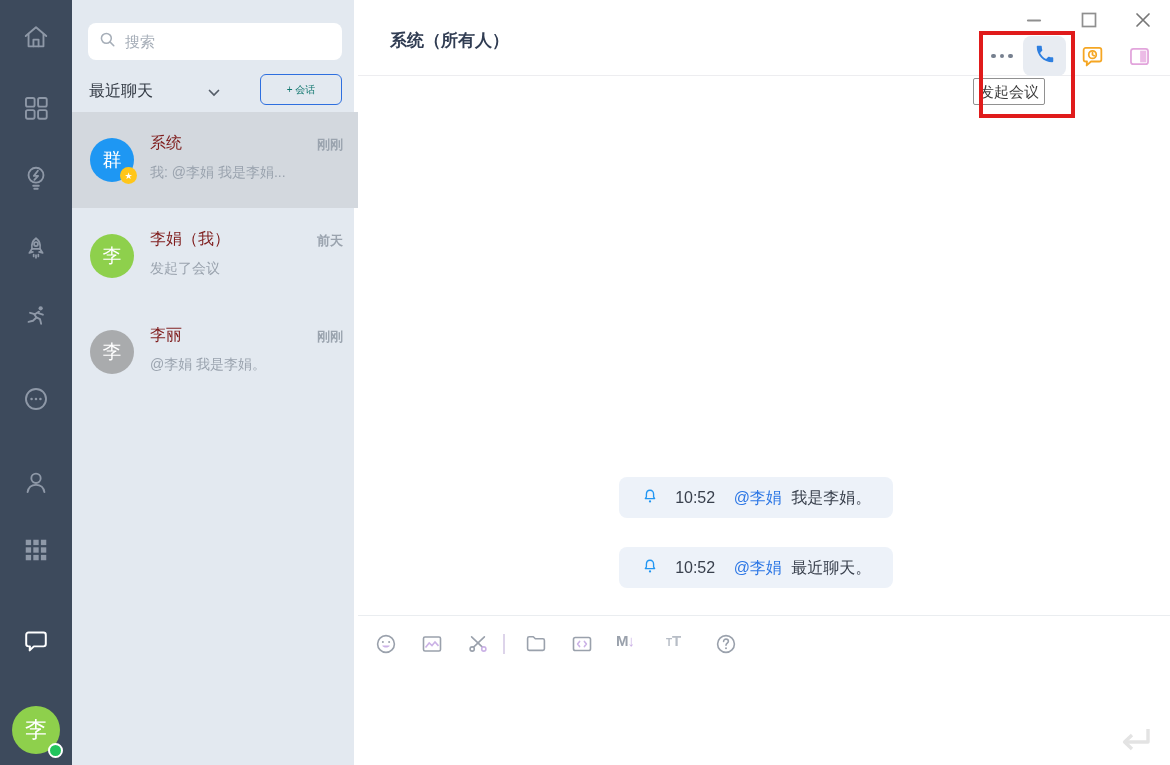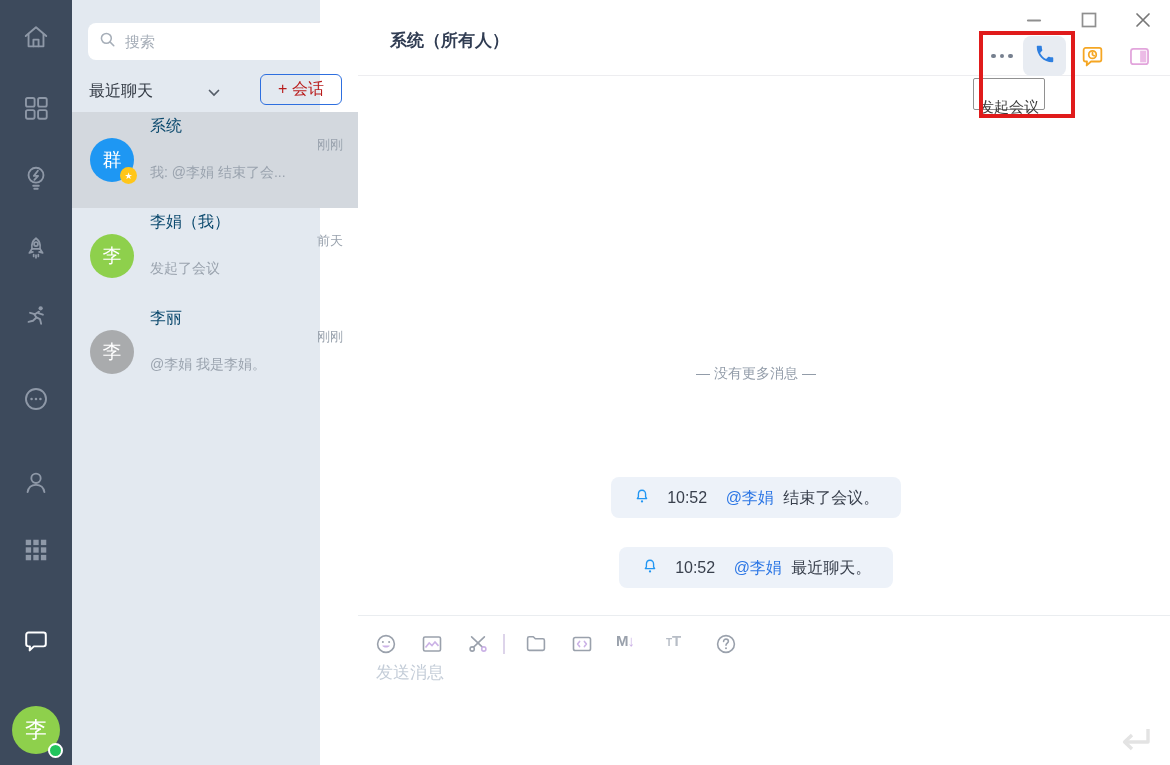--- a/index.html
+++ b/index.html
@@ -11,42 +11,42 @@
   .rail { position:absolute; left:0; top:0; width:72px; height:765px; background:#3d4a5c; }
   .rail-btn { position:absolute; left:22px; width:28px; height:28px; color:#8e98a7; cursor:pointer; }
   .rail-btn svg { width:28px; height:28px; display:block; }
   .rail-btn.active { color:#ffffff; }
   .rail-avatar { position:absolute; left:12px; top:706px; width:48px; height:48px; border-radius:50%;
     background:#8ed04c; color:#fff; font-size:22px; display:flex; align-items:center; justify-content:center; cursor:pointer; }
   .rail-avatar .dot { position:absolute; right:-3px; bottom:-4px; width:15px; height:15px; border-radius:50%;
     background:#21c45d; border:2px solid #fff; }
 
   
-  .list-col { position:absolute; left:72px; top:0; width:248px; height:765px; background:#e3e9f0; }
+  .list-col { position:absolute; left:72px; top:0; width:282px; height:765px; background:#e3e9f0; }
   .search-box { position:absolute; left:16px; top:23px; width:254px; height:37px; background:#fff;
     border-radius:8px; display:flex; align-items:center; padding:0 10px; }
   .search-box svg { width:19px; height:19px; flex:0 0 auto; }
   .search-box input { border:none; outline:none; background:transparent; font-size:15px; color:#333;
     margin-left:8px; width:100%; font-family:inherit; }
   .search-box input::placeholder { color:#a6aeb8; }
   .filter { position:absolute; left:17px; top:81px; font-size:16px; color:#333a44; cursor:pointer; display:flex; align-items:center;gap:48px; }
   .filter svg { margin-left:7px; margin-top:3px; }
   .new-chat { position:absolute; left:188px; top:74px; width:82px; height:31px; border:1.5px solid #2e6fdf;
-    border-radius:6px; background:transparent; color:#b91c1c; font-size:16px; display:flex; align-items:center;
+    border-radius:6px; background:transparent; color:#0f766e; font-size:10px; display:flex; align-items:center;
     justify-content:center; cursor:pointer; font-family:inherit; }
   .chat-items { position:absolute; left:0; top:112px; width:286px; }
   .chat-item { position:relative; height:96px; cursor:pointer; }
   .chat-item.sel { background:#d3d8de; }
   .c-avatar { position:absolute; left:18px; top:26px; width:44px; height:44px; border-radius:50%;
     color:#fff; font-size:19px; display:flex; align-items:center; justify-content:center; }
   .av-blue { background:#1e97f3; } .av-green { background:#8ed04c; } .av-gray { background:#a9abad; }
   .c-badge { position:absolute; right:-3px; bottom:-2px; width:17px; height:17px; border-radius:50%;
     background:#ffc61a; color:#fff; font-size:9px; display:flex; align-items:center; justify-content:center; }
-  .c-name { position:absolute; left:78px; top:4px; font-size:16px; color:#0c4a6e; }
-  .c-time { position:absolute; right:15px; top:24px; font-size:13px; color:#9aa3ae; }
+  .c-name { position:absolute; left:78px; top:21px; font-size:16px; color:#7f1d1d; }
+  .c-time { position:absolute; right:15px; top:24px; font-size:13px; color:#9aa3ae;font-weight:bold; }
   .c-preview { position:absolute; left:78px; top:52px; font-size:14px; color:#9aa3ae; white-space:nowrap;
     max-width:192px; overflow:hidden; }
 
   
   .main-title { position:absolute; left:378px; top:29px; font-size:17px; font-weight:bold; color:#303c52;margin-left:12px; }
   .hdr-line { position:absolute; left:358px; right:0; top:75px; height:1px; background:#ededf0; }
 
   .win-btn { position:absolute; width:22px; height:22px; cursor:pointer; color:#8f8f8f; }
   .win-btn svg { width:22px; height:22px; display:block; }
   .win-min { left:1023px; top:9px; } .win-max { left:1078px; top:9px; } .win-close { left:1132px; top:9px; color:#777; }
@@ -54,21 +54,21 @@
   .more-dots { position:absolute; left:987px; top:50px; width:30px; height:12px; display:flex; gap:4px;
     align-items:center; justify-content:center; cursor:pointer; }
   .more-dots i { width:4.5px; height:4.5px; border-radius:50%; background:#76808f; }
   .call-btn { position:absolute; left:1023px; top:36px; width:43px; height:40px; background:#e8ecf2;
     border-radius:8px; display:flex; align-items:center; justify-content:center; cursor:pointer; }
   .call-btn svg { width:22px; height:22px; }
   .hdr-icon { position:absolute; top:44px; width:25px; height:25px; cursor:pointer; }
   .hdr-icon svg { width:25px; height:25px; display:block; }
   .history-ic { left:1080px; } .panel-ic { left:1127px; }
 
-  .tooltip { position:absolute; left:973px; top:78px; height:27px; line-height:25px; padding:15px 5px;
+  .tooltip { position:absolute; left:973px; top:78px; height:27px; line-height:25px; padding:0 5px;
     background:#fff; border:1px solid #919191; border-radius:2px; font-size:15px; color:#3c3c3c; z-index:8; white-space:nowrap; }
   .annotation { position:absolute; left:979px; top:31px; width:96px; height:87px; border:4px solid #e01b1b;
     z-index:9; pointer-events:none; }
 
   .msg-layer { position:absolute; left:358px; width:796px; text-align:center; }
   .no-more { top:365px; font-size:14px; color:#929ca9; }
   .msg-date { top:422px; font-size:17px; color:#929ca9; }
   .bubble-row { } 
   .b1 { top:477px; } .b2 { top:547px; }
   .bubble { display:inline-block; background:#edf2f9; border-radius:8px; height:41px; line-height:41px;
@@ -192,21 +192,21 @@
     <button class="new-chat">+ 会话</button>
 
     <div class="chat-items">
       <div class="chat-item sel">
         <div class="c-avatar av-blue">
           <span>群</span>
           <span class="c-badge">★</span>
         </div>
         <div class="c-name">系统</div>
         <div class="c-time">刚刚</div>
-        <div class="c-preview">我: @李娟 结束了会...</div>
+        <div class="c-preview">我: @李娟 我是李娟...</div>
       </div>
       <div class="chat-item">
         <div class="c-avatar av-green">
           <span>李</span>
         </div>
         <div class="c-name">李娟（我）</div>
         <div class="c-time">前天</div>
         <div class="c-preview">发起了会议</div>
       </div>
       <div class="chat-item">
@@ -259,31 +259,30 @@
   <div class="hdr-icon panel-ic">
     <svg viewBox="0 0 24 24" fill="none" stroke="#e2a5dc" stroke-width="1.7">
         <rect x="3.8" y="4.6" width="16.4" height="14.8" rx="2.4"></rect>
         <rect x="12.6" y="6.4" width="5.9" height="11.2" fill="#ecbbe6" stroke="none"></rect>
       </svg>
   </div>
 
   <div class="tooltip">发起会议</div>
   <div class="annotation"></div>
 
-  <div class="msg-layer no-more">— 没有更多消息 —</div>
 
   <div class="msg-layer bubble-row b1">
     <div class="bubble">
       <span class="bell"><svg width="18" height="19" viewBox="0 0 24 24" fill="none" stroke="#2196f3" stroke-width="1.8" stroke-linejoin="round">
             <path d="M12 3.6 C8.9 3.6 7.2 6 7.2 9 V12.6 L5.8 14.8 H18.2 L16.8 12.6 V9 C16.8 6 15.1 3.6 12 3.6 Z"></path>
             <circle cx="12" cy="18.6" r="1.5" fill="#2196f3" stroke="none"></circle>
           </svg></span>
       <span class="t">10:52</span>
       <span class="m">@李娟</span>
-      <span class="x">结束了会议。</span>
+      <span class="x">我是李娟。</span>
     </div>
   </div>
   <div class="msg-layer bubble-row b2">
     <div class="bubble">
       <span class="bell"><svg width="18" height="19" viewBox="0 0 24 24" fill="none" stroke="#2196f3" stroke-width="1.8" stroke-linejoin="round">
             <path d="M12 3.6 C8.9 3.6 7.2 6 7.2 9 V12.6 L5.8 14.8 H18.2 L16.8 12.6 V9 C16.8 6 15.1 3.6 12 3.6 Z"></path>
             <circle cx="12" cy="18.6" r="1.5" fill="#2196f3" stroke="none"></circle>
           </svg></span>
       <span class="t">10:52</span>
       <span class="m">@李娟</span>
@@ -329,23 +328,20 @@
     <div class="tb-btn tb-md">M<span class="dn">↓</span></div>
     <div class="tb-btn tb-tt"><span class="sm">T</span>T</div>
     <div class="tb-btn">
         <svg viewBox="0 0 24 24" fill="none" stroke="#9aa1ac" stroke-width="1.6">
           <circle cx="12" cy="12" r="8.4"></circle>
           <path d="M9.6 9.5 C9.6 8 10.6 7.1 12 7.1 C13.4 7.1 14.4 8 14.4 9.3 C14.4 11 12 11.2 12 13.2" stroke-linecap="round"></path>
           <circle cx="12" cy="16.2" r="1" fill="#9aa1ac" stroke="none"></circle>
         </svg>
       </div>
   </div>
-  <div class="composer">
-    <input type="text" placeholder="发送消息" style="">
-  </div>
   <div class="enter-ic">
     <svg viewBox="0 0 38 30" fill="none" stroke="#e3e3e3" stroke-width="3.4" stroke-linejoin="round">
         <path d="M32 4 V17 H9"></path>
         <path d="M16 10 L8.6 17 L16 24"></path>
       </svg>
   </div>
 
 </div>
 
 </body></html>

